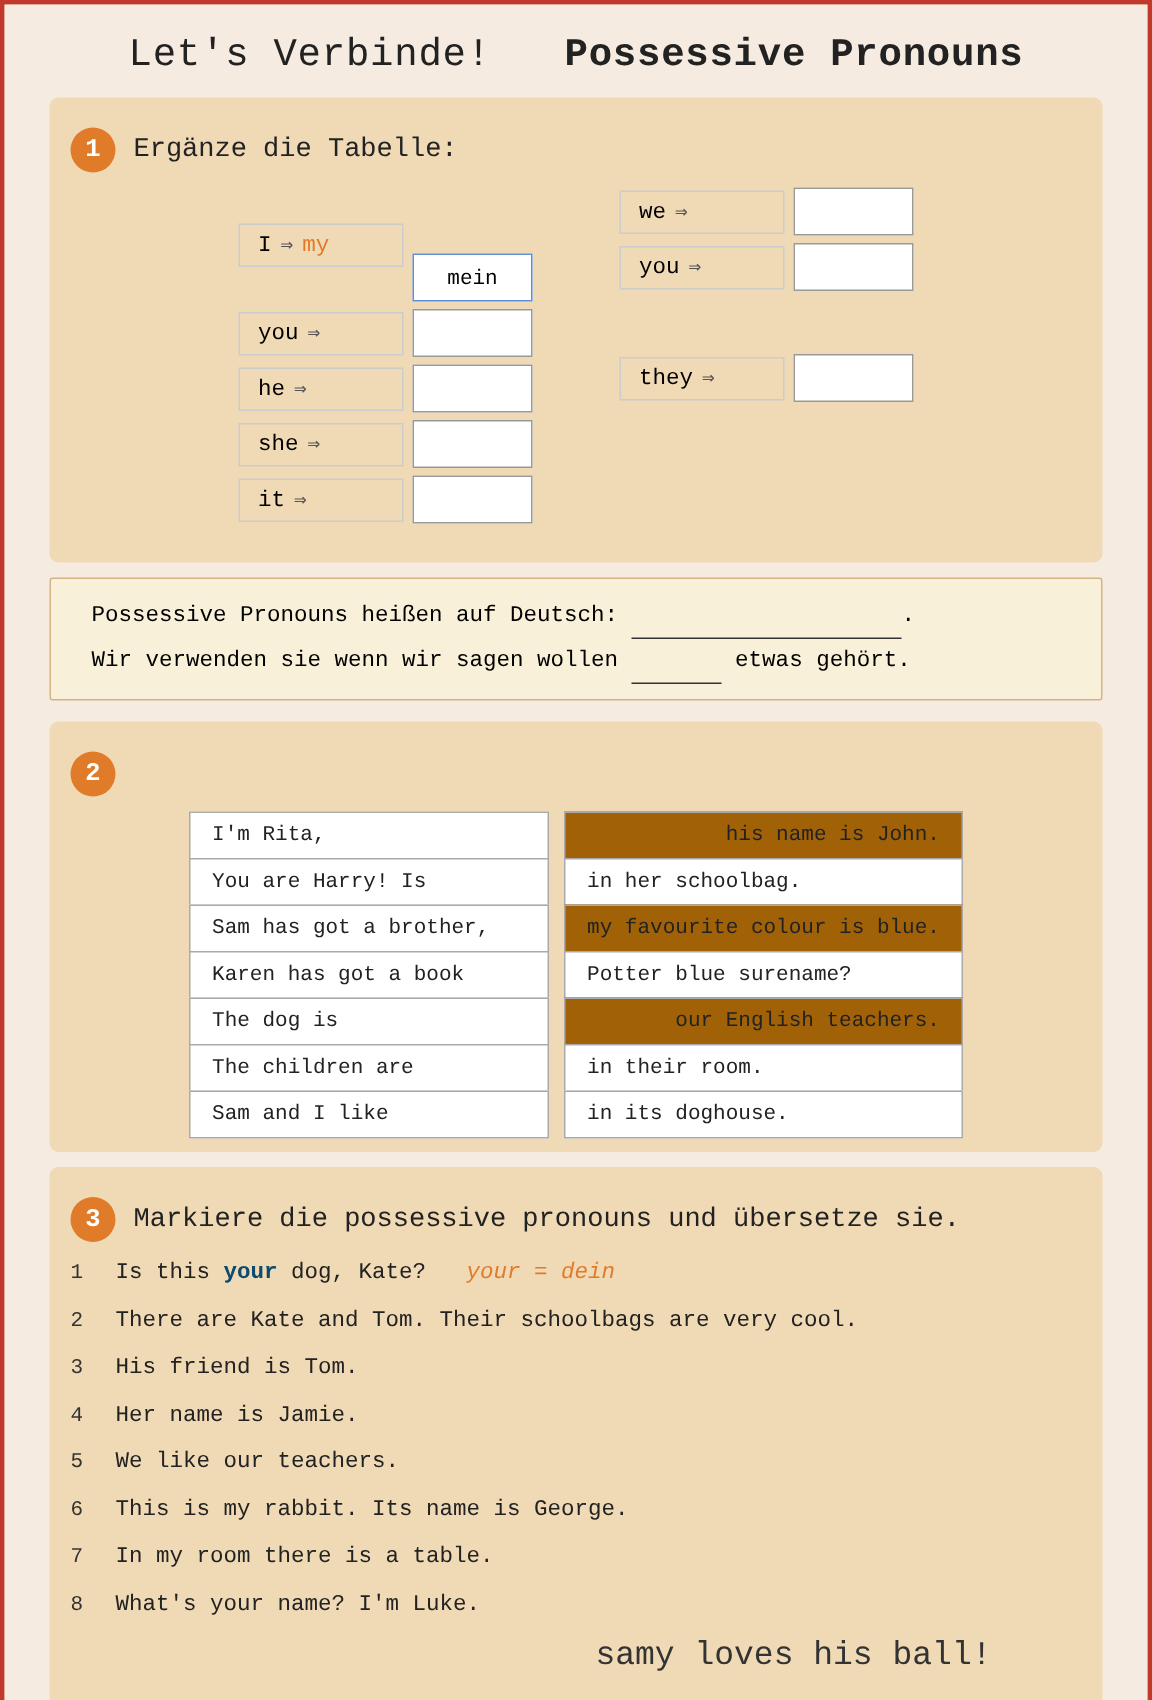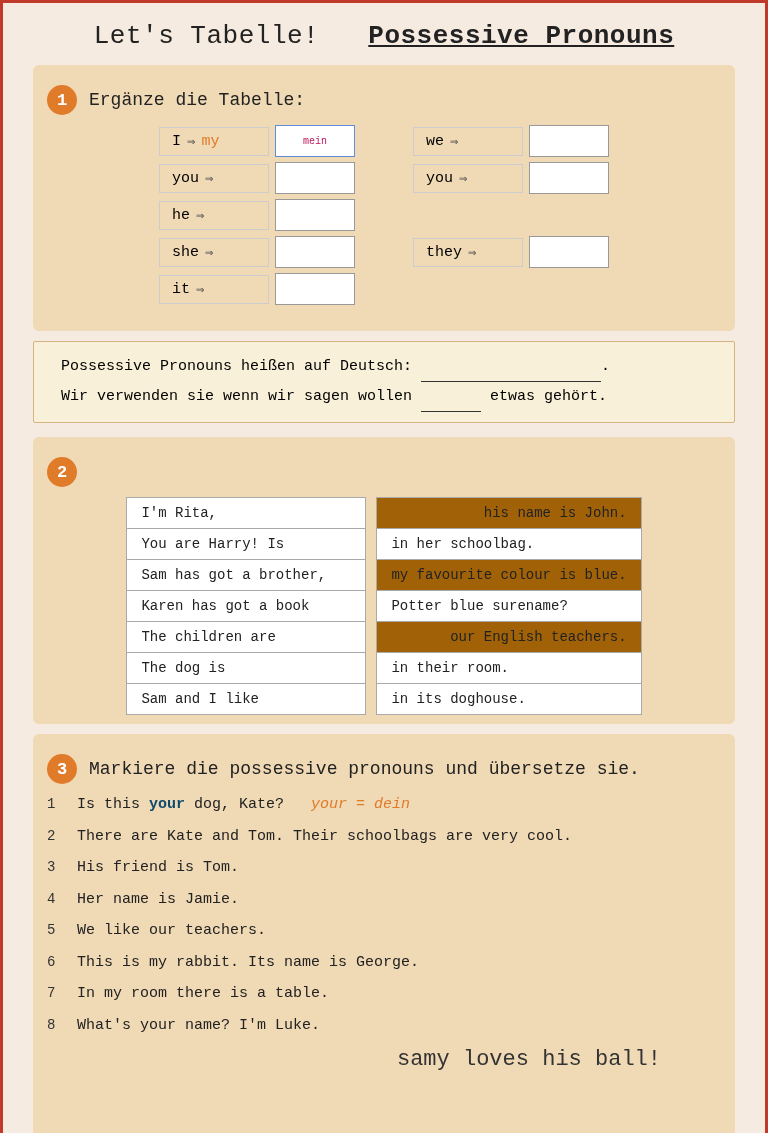--- a/index.html
+++ b/index.html
@@ -20,21 +20,20 @@
     .title {
       text-align: center;
       font-size: 26px;
       font-weight: normal;
       margin-bottom: 14px;
       font-family: 'Courier New', Courier, monospace;
       color: #222;
       letter-spacing: 0.5px;
     }
     .title-underline {
-      text-decoration: underline;
       font-weight: bold;
       margin-left: 33px;
     }
 
     
     .section-header {
       display: flex;
       align-items: center;
       margin-bottom: 10px;
       margin-top: 10px;
@@ -107,25 +106,26 @@
       width: 80px;
       height: 32px;
       display: inline-block;
     }
     .input-box-blue {
       border: 1.5px solid #5b8dd9;
       background: white;
       width: 80px;
       height: 32px;
       display: inline-block;
-      color: #be185d;
-      font-size: 10px;
+      color: #000000;
+      font-size: 14px;
       font-family: 'Courier New', Courier, monospace;
       text-align: center;
       line-height: 32px;
+      margin-top: 44px;
     }
 
     
     .info-box {
       background: #f8f0d8;
       border: 1.5px solid #d4b483;
       padding: 10px 27px;
       font-size: 15px;
       margin-bottom: 14px;
       font-family: 'Courier New', Courier, monospace;
@@ -223,21 +223,21 @@
       padding: 10px 14px;
       margin-bottom: 10px;
     }
   </style>
 </head>
 <body>
 
 <div class="page">
 
   <div class="title">
-    <span>Let's Tabelle!</span>
+    <span>Let's Verbinde!</span>
     <span class="title-underline">Possessive Pronouns</span>
   </div>
 
   <div class="section-bg">
     <div class="section-header">
       <div class="section-number">1</div>
       <span class="section-title">Ergänze die Tabelle:</span>
     </div>
 
     <div class="table-section">
@@ -335,22 +335,22 @@
   <div class="section2-wrapper">
     <div class="section-header">
       <div class="section-number">2</div>
     </div>
     <div class="match-container">
       <div class="match-col">
         <div class="match-cell">I'm Rita,</div>
         <div class="match-cell">You are Harry! Is</div>
         <div class="match-cell">Sam has got a brother,</div>
         <div class="match-cell">Karen has got a book</div>
+        <div class="match-cell">The dog is</div>
         <div class="match-cell">The children are</div>
-        <div class="match-cell">The dog is</div>
         <div class="match-cell">Sam and I like</div>
       </div>
       <div class="match-col">
         <div class="match-cell highlighted">his name is John.</div>
         <div class="match-cell">in her schoolbag.</div>
         <div class="match-cell highlighted">my favourite colour is blue.</div>
         <div class="match-cell">Potter blue surename?</div>
         <div class="match-cell highlighted">our English teachers.</div>
         <div class="match-cell">in their room.</div>
         <div class="match-cell">in its doghouse.</div>

